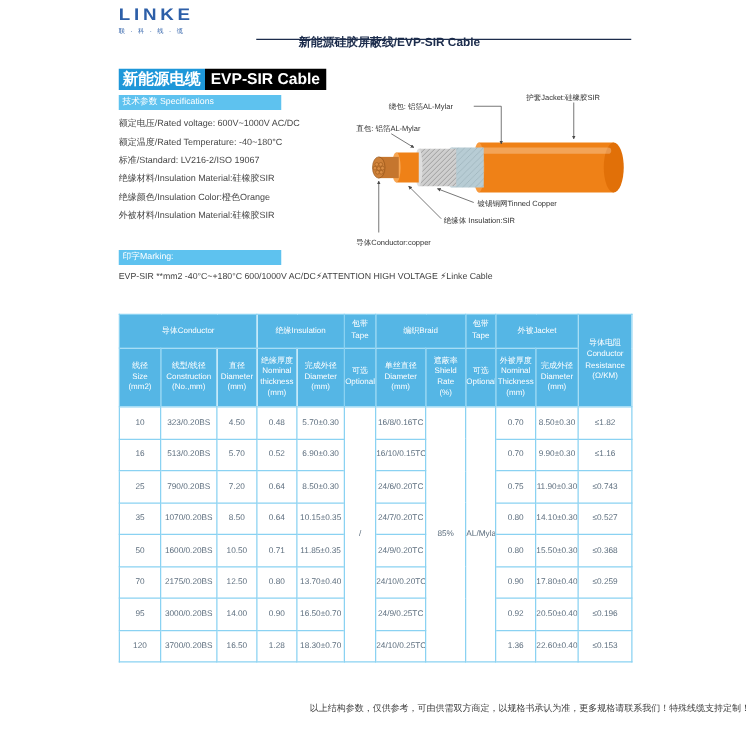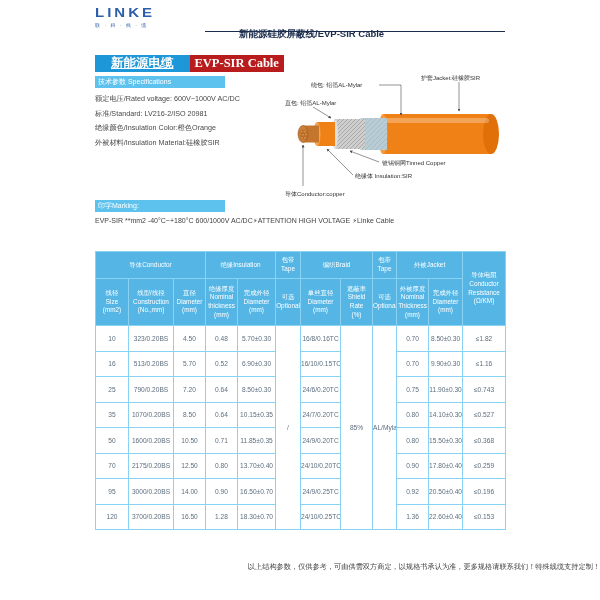--- a/index.html
+++ b/index.html
@@ -8,22 +8,22 @@
 
   
   .logo{position:absolute;left:95px;top:5px;line-height:1;}
   .logo-main{font-size:15px;font-weight:800;color:#2d5fa8;letter-spacing:3px;transform:scaleY(.9);transform-origin:left top;}
   .logo-sub{font-size:5px;color:#2d5fa8;letter-spacing:1.5px;margin-top:3px;}
   .doc-title{position:absolute;left:239px;top:12px;font-size:9.5px;font-weight:bold;color:#1c2c4c;margin-top:16px;}
   .doc-rule{position:absolute;left:205px;top:31px;width:300px;border-top:1.5px solid #1c2c4c;}
 
   
   .prod-title{position:absolute;left:95px;top:55px;display:flex;height:17px;line-height:17px;font-size:12.5px;font-weight:bold;color:#fff;white-space:nowrap;}
-  .prod-title .cn{background:#1e97d9;padding:0 16px;text-decoration:underline;}
-  .prod-title .en{background:#b91c1c;padding:0 5px;font-family:Liberation Serif, serif;}
+  .prod-title .cn{background:#1e97d9;padding:0 3px;}
+  .prod-title .en{background:#000000;padding:0 5px;}
 
   .section-bar{position:absolute;left:95px;width:130px;height:12px;line-height:12px;background:#5ec2ef;color:#fff;font-size:7px;padding-left:3px;box-sizing:border-box;}
   #spec-bar{top:76px;}
   #marking-bar{top:200px;}
 
   .spec-list{position:absolute;left:95px;top:92px;width:195px;}
   .spec-item{font-size:7.2px;color:#484848;height:14.7px;line-height:14.7px;white-space:nowrap;}
 
   .marking-text{position:absolute;left:95px;top:217px;width:412px;font-size:7px;color:#3f3f3f;white-space:nowrap;}
 
@@ -56,21 +56,23 @@
   <div class="doc-rule"></div>
 
   <div class="prod-title">
     <span class="cn">新能源电缆</span>
       <span class="en">EVP-SIR Cable</span>
   </div>
 
   <div class="section-bar" id="spec-bar">技术参数 Specifications</div>
   <div class="spec-list" id="spec-list">
       <div class="spec-item">额定电压/Rated voltage: 600V~1000V AC/DC</div>
-      <div class="spec-item">标准/Standard: LV216-2/ISO 20981</div>
+      <div class="spec-item">额定温度/Rated Temperature: -40~180°C</div>
+      <div class="spec-item">标准/Standard: LV216-2/ISO 19067</div>
+      <div class="spec-item">绝缘材料/Insulation Material:硅橡胶SIR</div>
       <div class="spec-item">绝缘颜色/Insulation Color:橙色Orange</div>
       <div class="spec-item">外被材料/Insulation Material:硅橡胶SIR</div>
     </div>
 
   <div class="section-bar" id="marking-bar">印字Marking:</div>
   <div class="marking-text">EVP-SIR **mm2 -40°C~+180°C 600/1000V AC/DC⚡ATTENTION HIGH VOLTAGE ⚡Linke Cable</div>
 
   <svg class="diagram" viewBox="0 0 225 132">
     <defs>
       <marker id="arr" viewBox="0 0 6 6" refX="5" refY="3" markerWidth="5" markerHeight="5" orient="auto">

